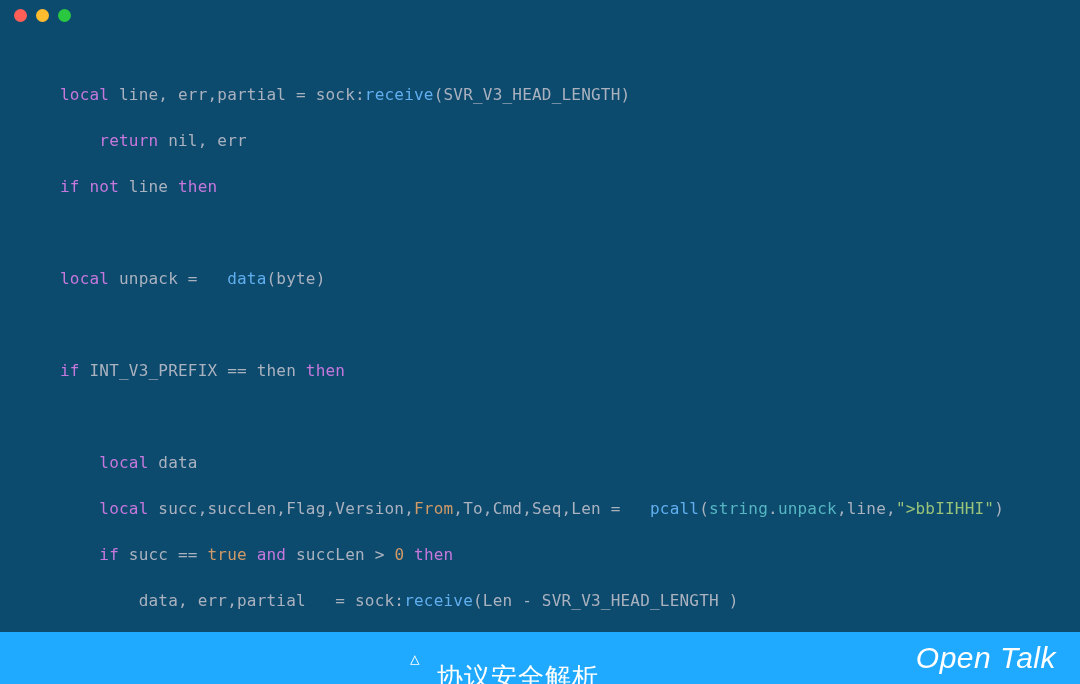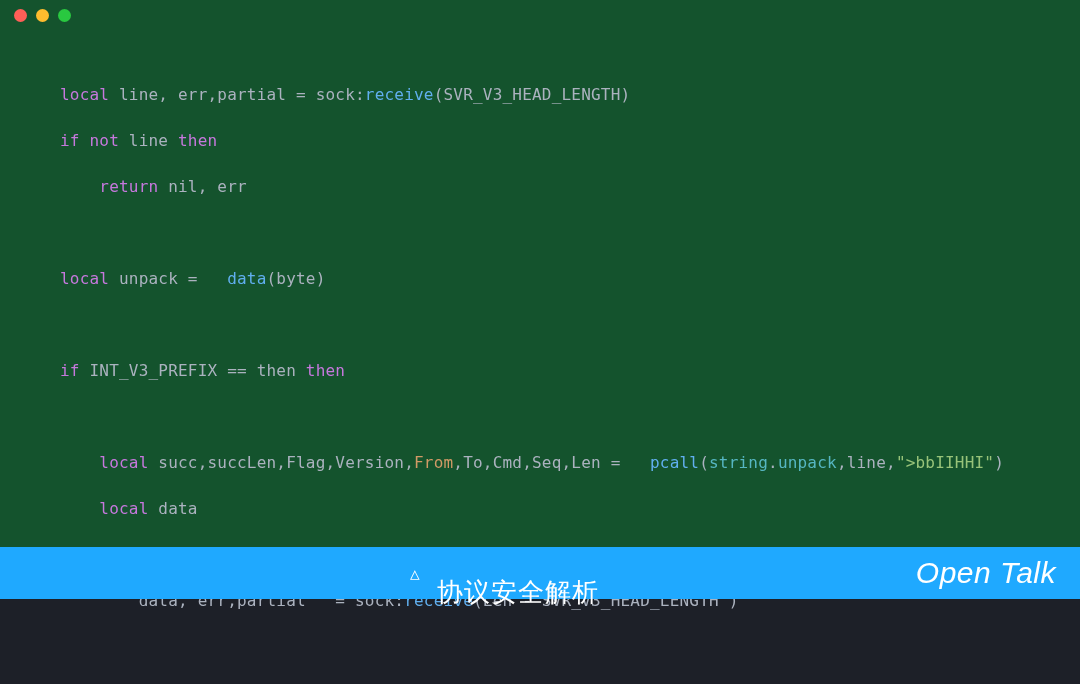--- a/index.html
+++ b/index.html
@@ -1,21 +1,21 @@
 <!DOCTYPE html>
 <html><head>
 <meta charset="utf-8">
 <style>
   * { margin: 0; padding: 0; box-sizing: border-box; }
   html, body { width: 1080px; height: 684px; overflow: hidden; font-family: "Menlo", "Consolas", "DejaVu Sans Mono", monospace; background: #1d2028; }
   .window {
     position: relative;
     width: 1080px;
-    height: 599px;
-    background: #14532d;
+    height: 684px;
+    background: #0c4a6e;
   }
   .titlebar {
     position: absolute;
     top: 0; left: 0; right: 0;
     height: 30px;
     display: flex;
     align-items: center;
     padding-left: 14px;
     gap: 9px;
   }
@@ -96,29 +96,29 @@
 <div class="window">
 
   <div class="titlebar">
     <span class="tl-btn tl-close"></span>
     <span class="tl-btn tl-min"></span>
     <span class="tl-btn tl-zoom"></span>
   </div>
 
   <div class="code-area">
 <span class="line"><span class="kw">local</span><span> line, err,partial = sock:</span><span class="fn">receive</span><span>(SVR_V3_HEAD_LENGTH)</span></span>
+<span class="line">    <span class="kw">return</span><span> nil, err</span></span>
 <span class="line"><span class="kw">if</span> <span class="kw">not</span><span> line </span><span class="kw">then</span></span>
-<span class="line">    <span class="kw">return</span><span> nil, err</span></span>
 <span class="line"> </span>
 <span class="line"><span class="kw">local</span><span> unpack =   </span><span class="fn">data</span><span>(byte)</span></span>
 <span class="line"> </span>
 <span class="line"><span class="kw">if</span><span> INT_V3_PREFIX == then </span><span class="kw">then</span></span>
 <span class="line"> </span>
+<span class="line">    <span class="kw">local</span><span> data</span></span>
 <span class="line">    <span class="kw">local</span><span> succ,succLen,Flag,Version,</span><span class="param">From</span><span>,To,Cmd,Seq,Len =   </span><span class="fn">pcall</span><span>(</span><span class="builtin">string</span><span>.</span><span class="builtin">unpack</span><span>,line,</span><span class="str">"&gt;bbIIHHI"</span><span>)</span></span>
-<span class="line">    <span class="kw">local</span><span> data</span></span>
 <span class="line">    <span class="kw">if</span><span> succ == </span><span class="bool">true</span><span class="kw"> and</span><span> succLen &gt; </span><span class="num">0</span><span> </span><span class="kw">then</span></span>
 <span class="line">        <span>data, err,partial   = sock:</span><span class="fn">receive</span><span>(Len - SVR_V3_HEAD_LENGTH )</span></span>
 
 
 
 
 
 
 
 

